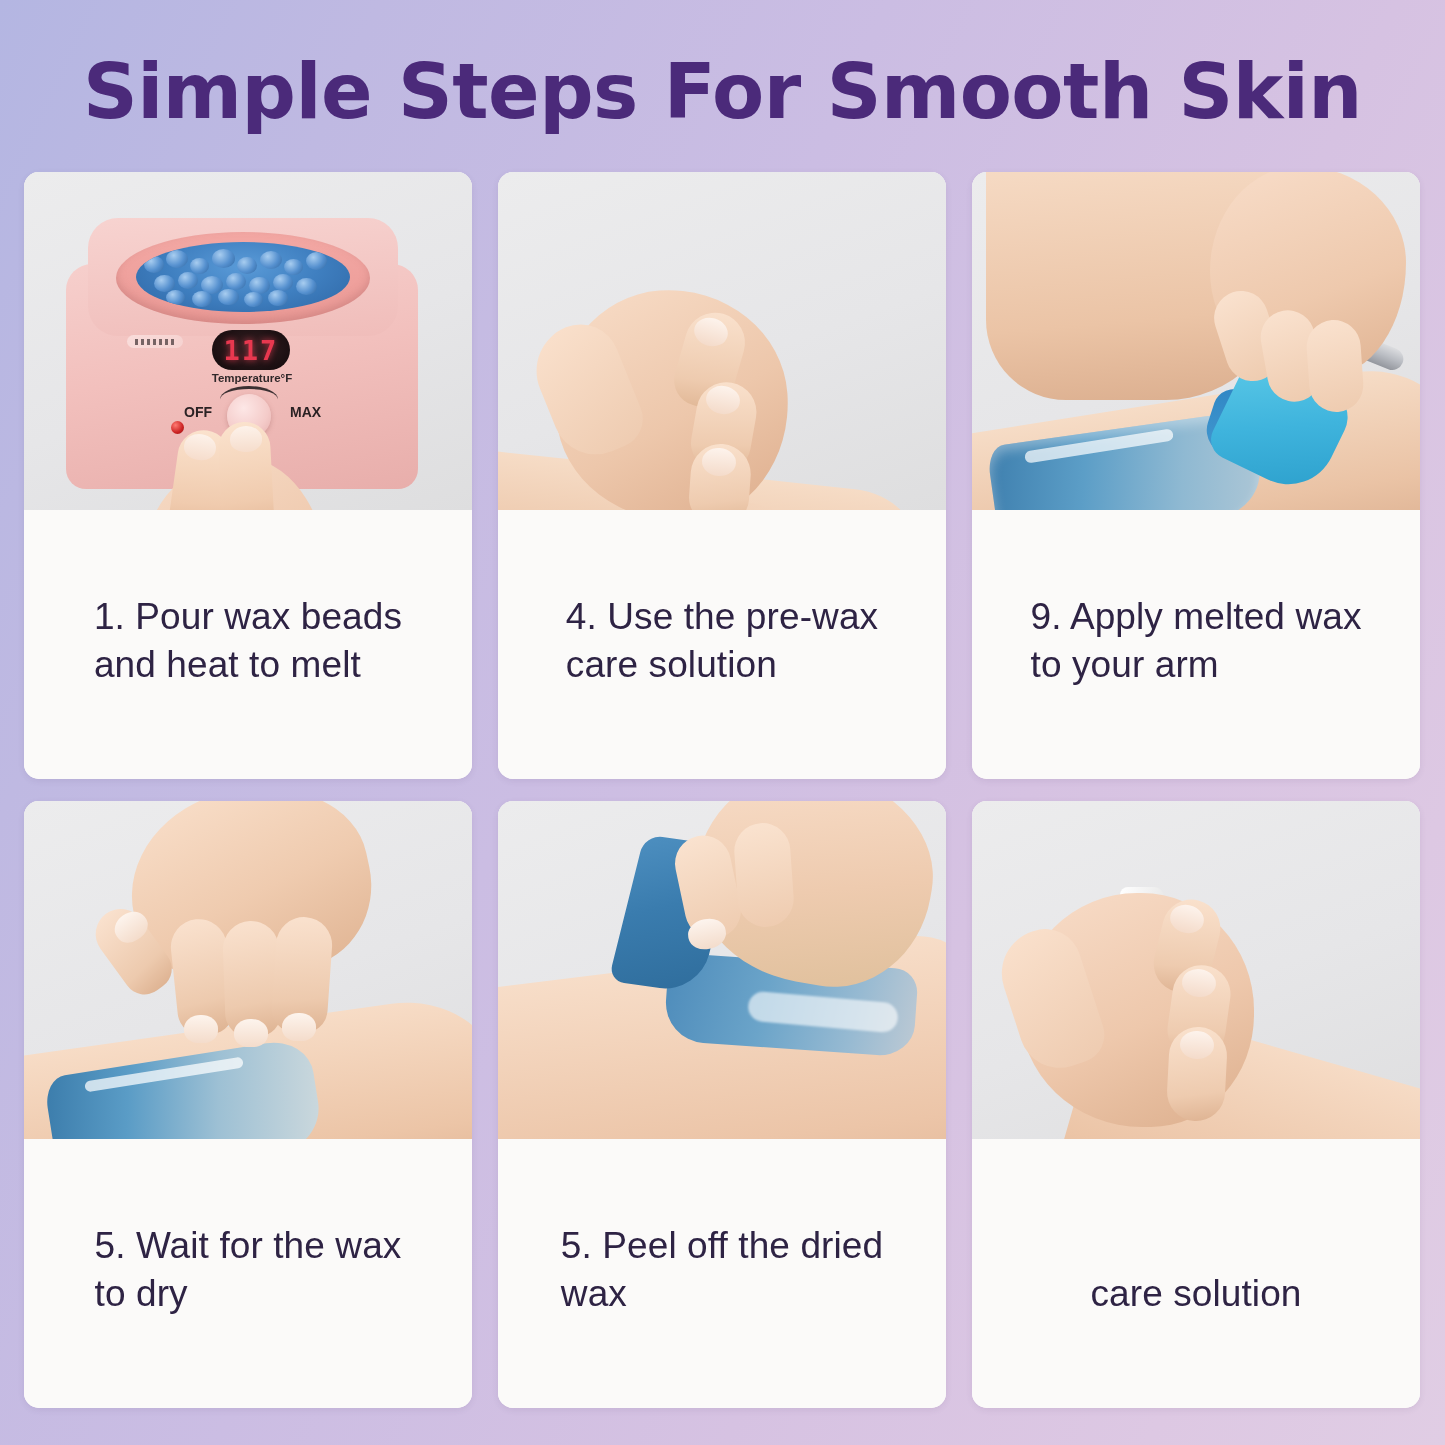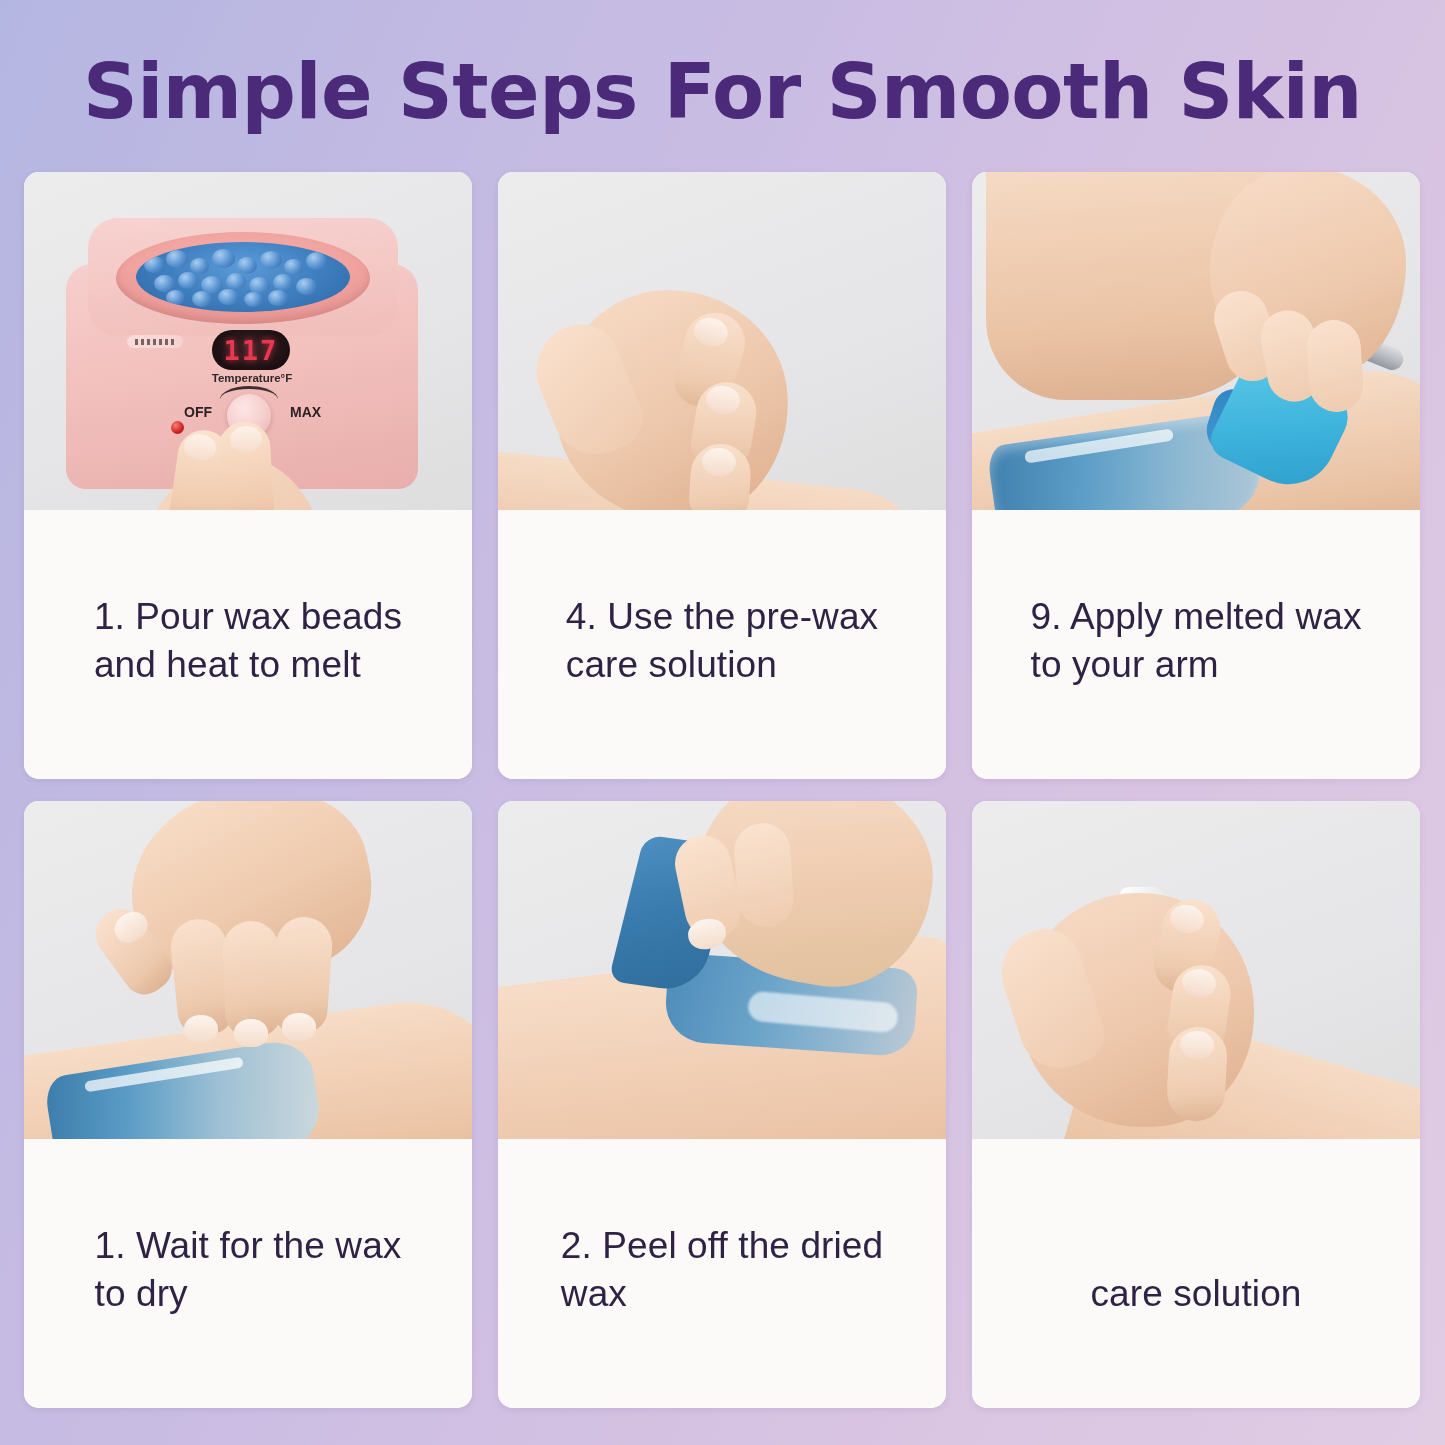--- a/index.html
+++ b/index.html
@@ -733,21 +733,21 @@
       <div class="p4-finger r2"></div>
       <div class="p4-finger r3"></div>
       <div class="p4-nail s0"></div>
       <div class="p4-nail s1"></div>
       <div class="p4-nail s2"></div>
       <div class="p4-nail s3"></div>
     </div>
 
     <div class="step-caption">
       <div class="caption-text">
-        <span>1. Wait for the wax</span><br>
+        <span>5. Wait for the wax</span><br>
         <span>to dry</span>
       </div>
     </div>
   </div>
 
   <div class="step-card">
     <div class="step-photo">
       <div class="photo-bg"></div>
 
       <div class="p5-forearm"></div>
@@ -756,21 +756,21 @@
       <div class="p5-peel"></div>
 
       <div class="p5-hand"></div>
       <div class="p5-finger t1"></div>
       <div class="p5-finger t2"></div>
       <div class="p5-nail u1"></div>
     </div>
 
     <div class="step-caption">
       <div class="caption-text">
-        <span>2. Peel off the dried</span><br>
+        <span>5. Peel off the dried</span><br>
         <span>wax</span>
       </div>
     </div>
   </div>
 
   <div class="step-card">
     <div class="step-photo">
       <div class="photo-bg"></div>
 
       <div class="p6-forearm"></div>

